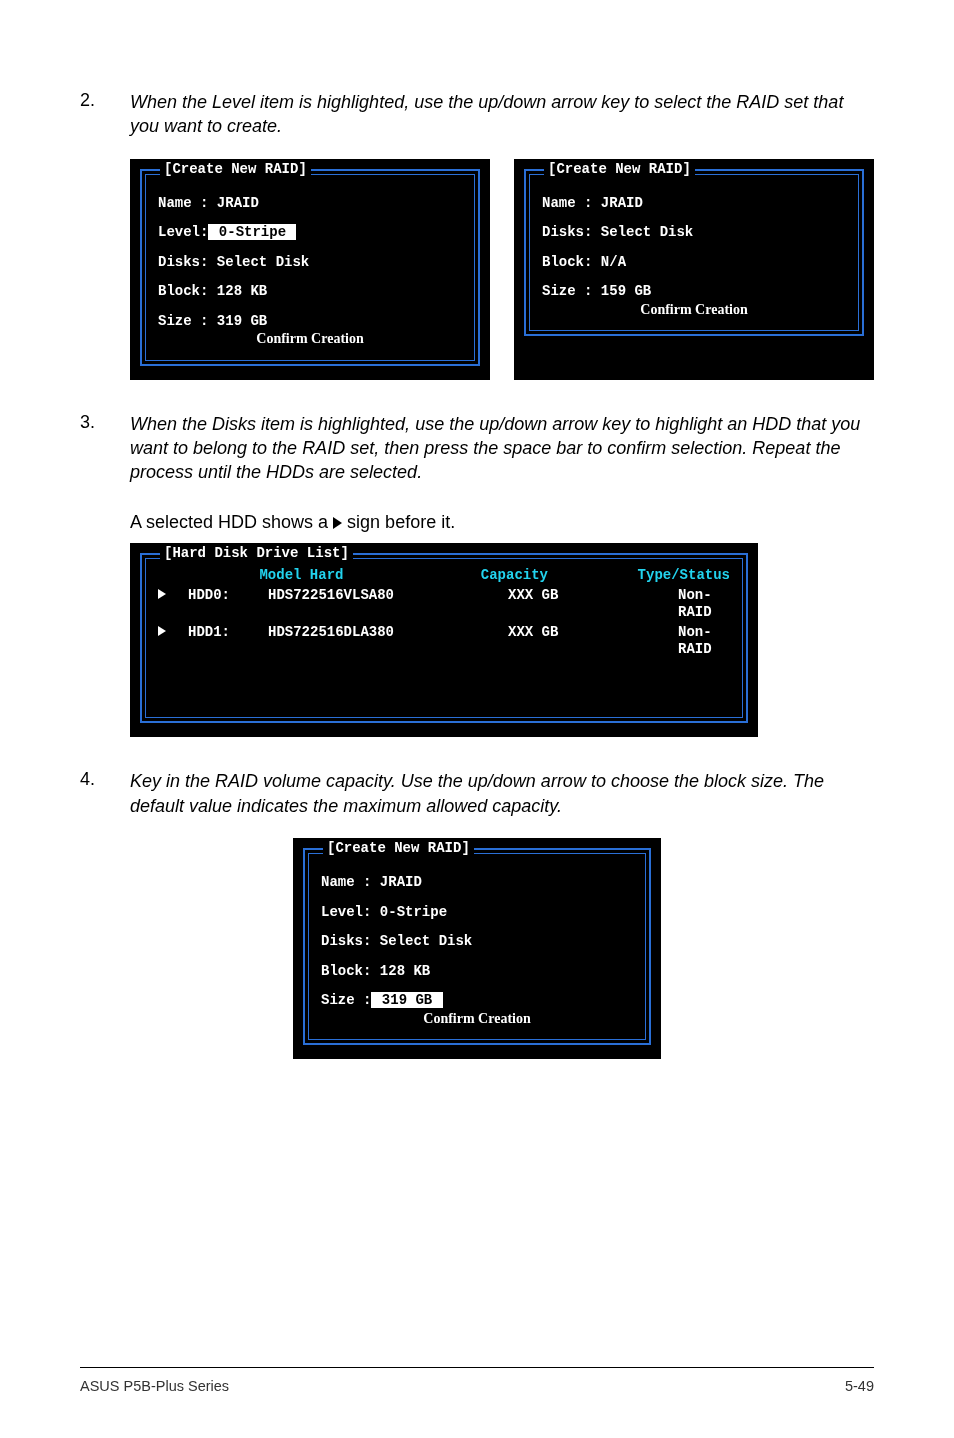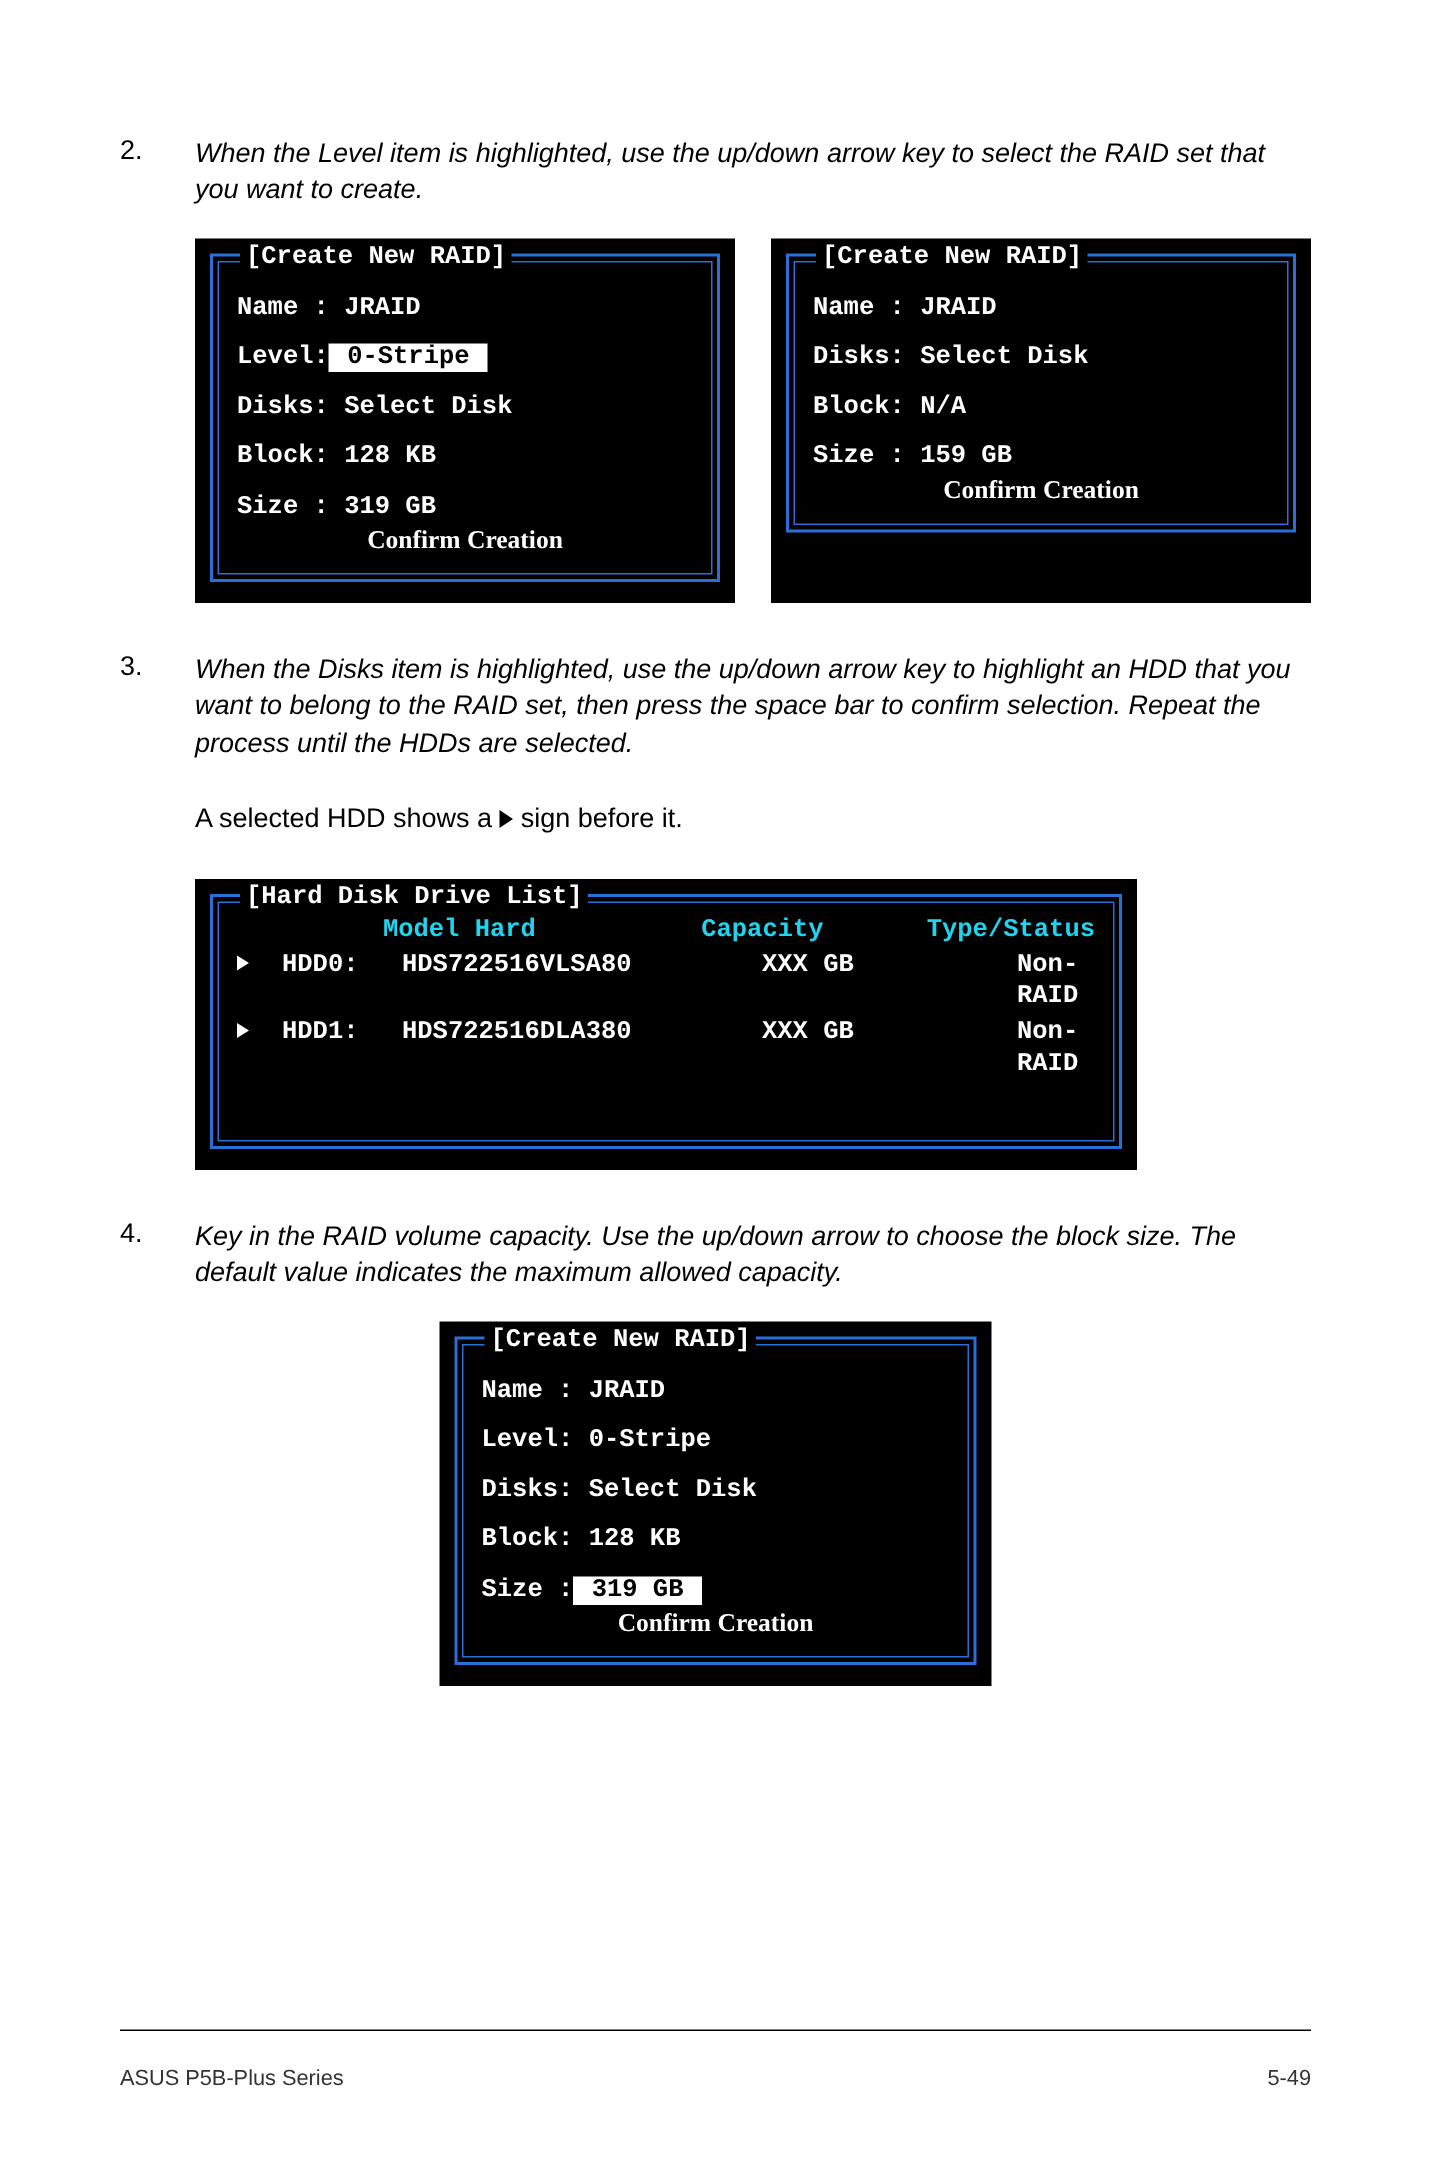--- a/index.html
+++ b/index.html
@@ -10,28 +10,28 @@
     height: 1438px;
     position: relative;
     padding: 90px 80px 0 80px;
     font-size: 18px;
     color: #000;
   }
   .step { display: flex; margin-bottom: 20px; }
   .step-num { width: 50px; flex-shrink: 0; }
   .step-body { flex: 1; line-height: 1.35; font-style: italic; }
   .step-body p { margin-bottom: 8px; }
-  .indent-sub { margin-left: 50px; margin-bottom: 30px; }
+  .indent-sub { margin-left: 50px; margin-bottom: 10px; }
   .terminals-row { display: flex; gap: 24px; margin: 8px 0 32px 50px; }
   .terminal {
     background: #000;
     color: #fff;
     font-family: "Courier New", monospace;
     font-weight: bold;
-    font-size: 17px;
+    font-size: 14px;
     padding: 10px 10px 14px 10px;
     position: relative;
     line-height: 1.25;
     flex: 1;
   }
   .terminal-wide { margin: 8px 0 32px 50px; width: 628px; }
   .terminal-med { margin: 8px auto 32px auto; width: 368px; }
   .frame {
     border: 2px solid #2a6fd6;
     position: relative;
@@ -80,21 +80,21 @@
   .col-cap { width: 170px; }
   .col-type { flex: 1; }
   .footer {
     position: absolute;
     bottom: 44px;
     left: 80px;
     right: 80px;
     font-size: 14.5px;
     color: #333;
     border-top: 1px solid #000;
-    padding-top: 24px;
+    padding-top: 10px;
     display: flex;
     justify-content: space-between;
   }
 </style>
 </head>
 <body>
 
 <div class="step">
   <div class="step-num">2.</div>
   <div class="step-body">When the Level item is highlighted, use the up/down arrow key to select the RAID set that you want to create.</div>

